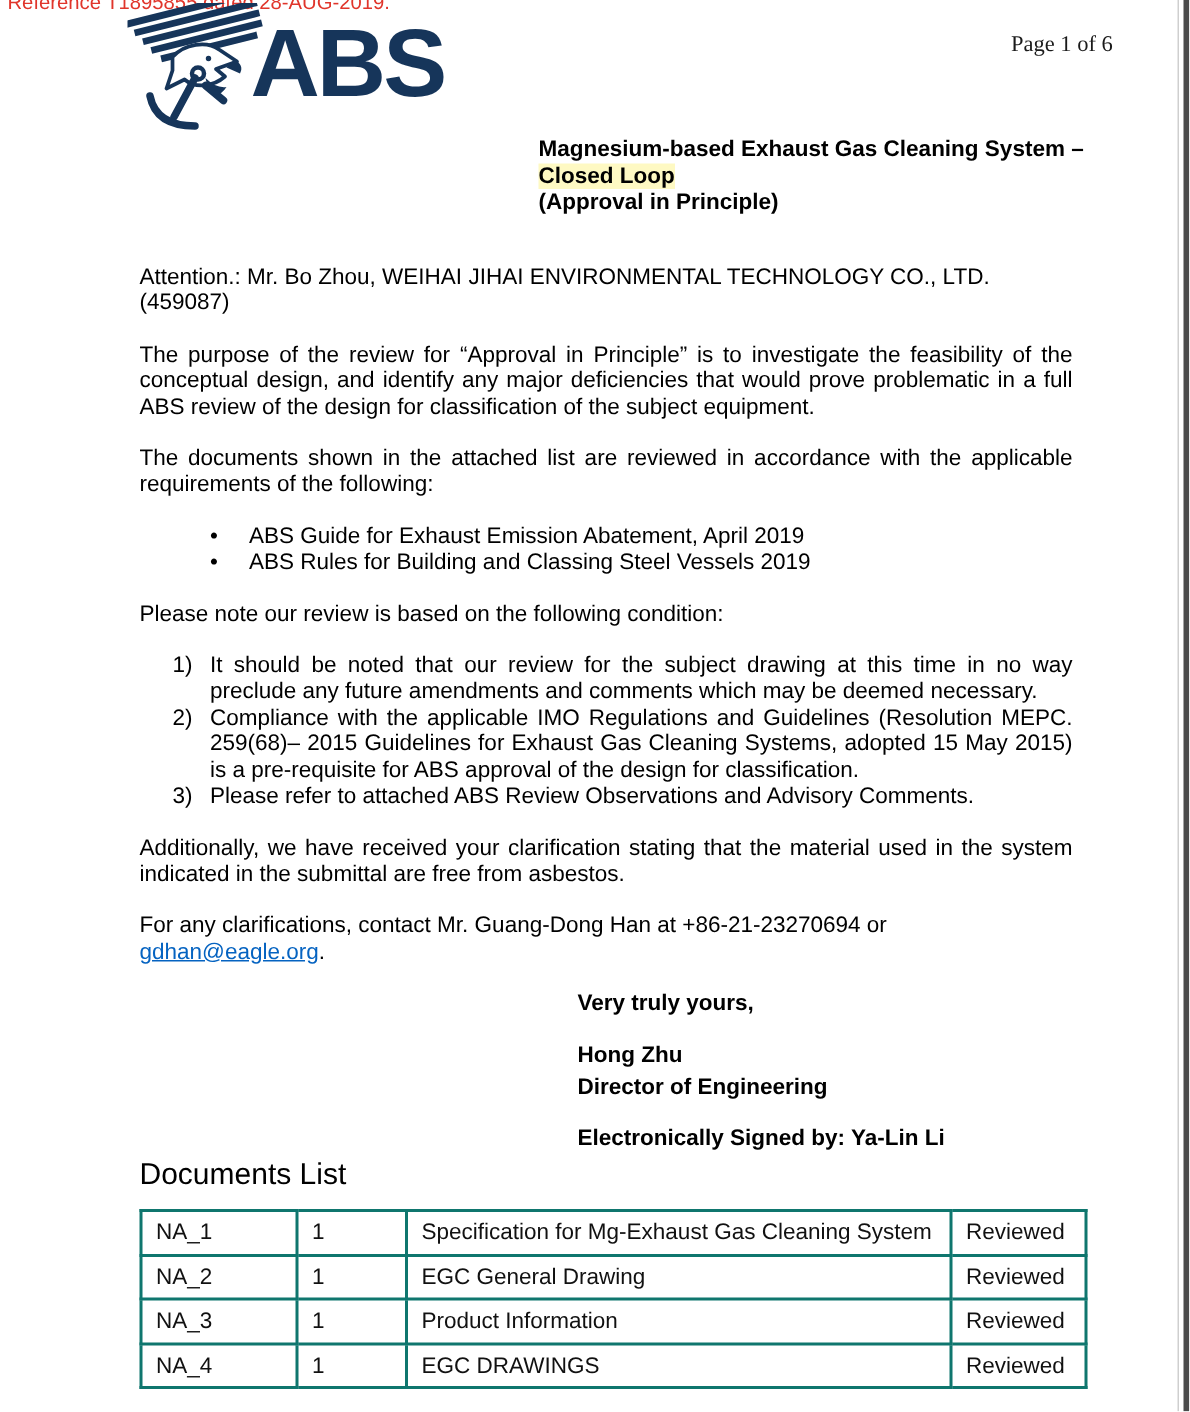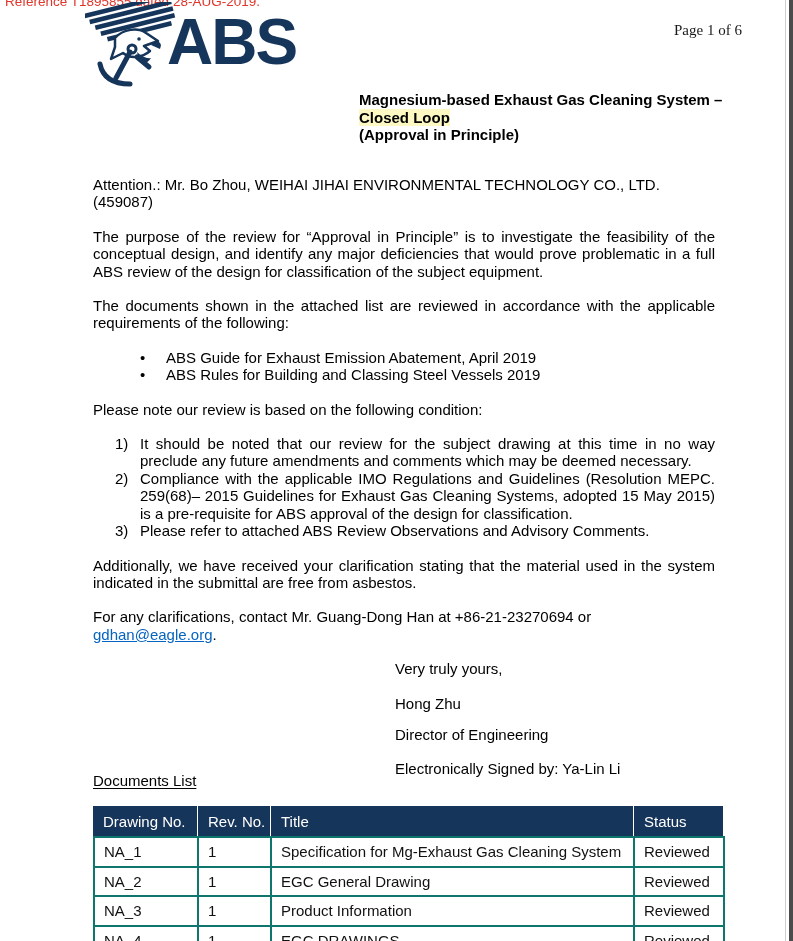--- a/index.html
+++ b/index.html
@@ -45,26 +45,26 @@
   ul.bullets li { position:relative; }
   ul.bullets li::before { content:"•"; position:absolute; left:-26px; font-size:15px; }
 
   ol.numbered { list-style:none; margin:0 0 17px 0; padding-left:47px; }
   ol.numbered li { position:relative; text-align:justify; }
   ol.numbered li .marker { position:absolute; left:-25px; }
 
   .email { color:#0563c1; text-decoration:underline; cursor:pointer; }
 
   .sig { padding-left:288px; }
-  .sig .line { margin:14px; }
+  .sig .line { margin:4px;font-weight:bold; }
   .sig .gap { margin-bottom:17px; }
 
   .docs-heading {
-    position:absolute; left:93px; top:772px; font-size:15px; color:#000;
-    text-decoration:underline; text-underline-offset:2px;
+    position:absolute; left:93px; top:772px; font-size:20px; color:#000;
+    text-underline-offset:2px;
   }
 
   
   .docs-table { position:absolute; left:93px; top:806px; width:630px; }
   .tbl-header { display:flex; background:#16355a; color:#ffffff; height:30px; width:630px; }
   .tbl-header .hcell { display:flex; align-items:center; padding-left:10px; font-size:15px; }
   .tbl-header .hcell + .hcell { border-left:1px solid #ffffff; }
   .hcell.c0 { width:104px; } .hcell.c1 { width:73px; } .hcell.c2 { width:363px; } .hcell.c3 { width:90px; }
   table.tbl-body { border-collapse:collapse; table-layout:fixed; width:630px; }
   table.tbl-body td {
@@ -132,26 +132,20 @@
       <p class="line gap">Very truly yours,</p>
       <div class="line">Hong Zhu</div>
       <div class="line gap">Director of Engineering</div>
       <p class="line">Electronically Signed by: Ya-Lin Li</p>
     </div>
   </div>
 
   <div class="docs-heading">Documents List</div>
 
   <div class="docs-table">
-    <div class="tbl-header" id="tbl-header">
-        <div class="hcell c0">Drawing No.</div>
-        <div class="hcell c1">Rev. No.</div>
-        <div class="hcell c2">Title</div>
-        <div class="hcell c3">Status</div>
-      </div>
     <table class="tbl-body">
       <colgroup>
           <col style="width:104px">
           <col style="width:73px">
           <col style="width:363px">
           <col style="width:90px">
         </colgroup>
       <tbody id="tbl-rows">
           <tr>
             <td>NA_1</td>

